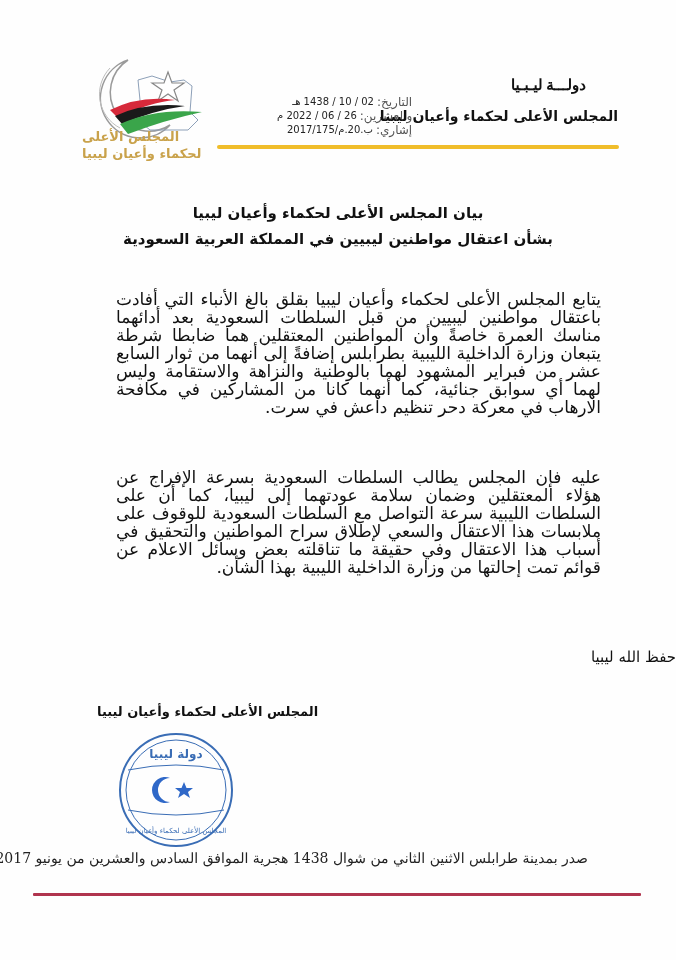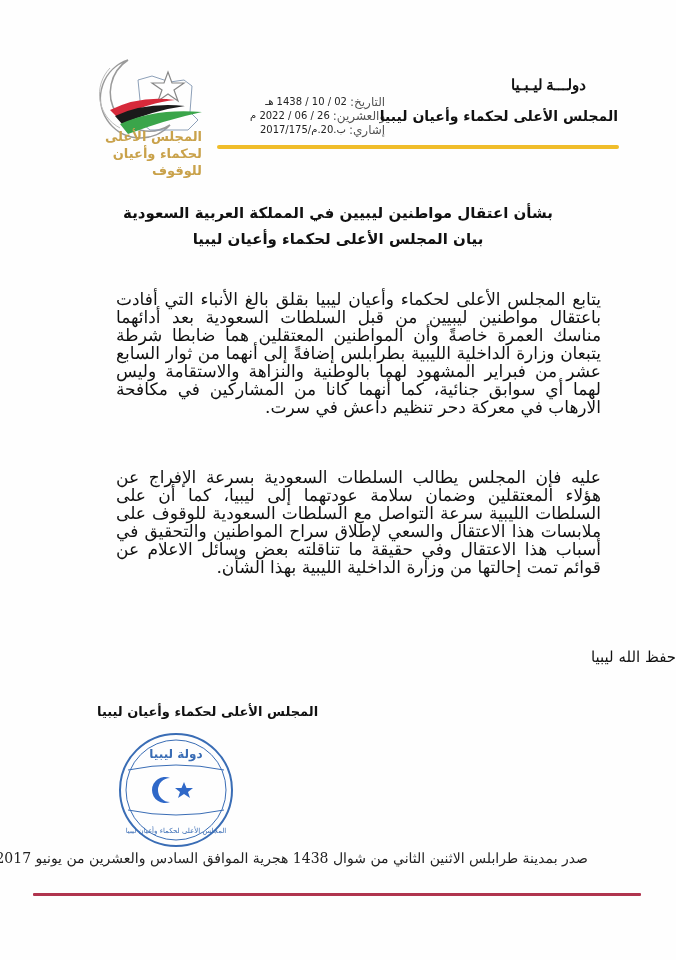--- a/index.html
+++ b/index.html
@@ -8,27 +8,27 @@
   .rtl { direction: rtl; unicode-bidi: embed; }
 
   
   .hdr-state { right: 90px; top: 76px; font-family: Liberation Serif, serif; font-weight: bold; font-size: 15px; letter-spacing: 1px; }
   .hdr-council { right: 58px; top: 108px; font-family: "DejaVu Sans", sans-serif; font-weight: bold; font-size: 14px; white-space: nowrap; }
 
   
   .ref { left: 250px; top: 95px; font-family: "DejaVu Sans", sans-serif; font-size: 9px; line-height: 14px; color: #333; white-space: nowrap; }
   .ref .row { display: flex; direction: rtl; gap: 3px; }
   .ref .lbl { color: #555; font-size: 12px; }
-  .ref .val { font-size: 10px; color: #222; }
+  .ref .val { font-size: 10px; color: #222; margin-left: 27px; }
 
   .gold-line { left: 217px; top: 145px; width: 402px; height: 4px; background: #f0bd2a; border-radius: 2px; }
 
   
   .logo { left: 80px; top: 50px; width: 130px; height: 120px; }
-  .logo-text { left: 82px; top: 128px; width: 120px; text-align: right; font-family: "DejaVu Sans", sans-serif; font-weight: bold; color: #c9a24b; font-size: 13px; line-height: 17px; }
+  .logo-text { left: 82px; top: 128px; width: 120px; text-align: left; font-family: "DejaVu Sans", sans-serif; font-weight: bold; color: #c9a24b; font-size: 13px; line-height: 17px; }
 
   
   .title { left: 0; width: 676px; top: 200px; text-align: center; font-family: "DejaVu Sans", sans-serif; font-weight: bold; font-size: 15px; line-height: 26px; }
 
   
   .body-text { left: 116px; width: 485px; text-align: justify; text-align-last: right; font-size: 17px; line-height: 18px; }
   .para1 { top: 290px; }
   .para2 { top: 468px; }
 
   .closing { left: 0; width: 676px; top: 648px; text-align: right; font-size: 15px; }
@@ -52,21 +52,21 @@
 
     <polygon points="88,22 92,33 104,33 94,40 98,51 88,44 78,51 82,40 72,33 84,33" fill="#ffffff" stroke="#888" stroke-width="1.2"></polygon>
 
     <path d="M30 60 Q60 45 95 50 Q70 52 38 68 Z" fill="#d6293a"></path>
     <path d="M35 66 Q65 52 105 56 Q75 60 42 74 Z" fill="#1a1a1a"></path>
     <path d="M40 74 Q75 58 122 62 Q85 70 48 84 Z" fill="#3aa54a"></path>
   </svg>
 </div>
 <div class="abs logo-text rtl">
   <div>المجلس الأعلى</div>
-  <div>لحكماء وأعيان للوقوف</div>
+  <div>لحكماء وأعيان ليبيا</div>
 </div>
 
 <div class="abs ref">
   <div class="row">
     <span class="lbl">التاريخ:</span>
     <span class="val">02 / 10 / 1438 هـ</span>
   </div>
   <div class="row">
     <span class="lbl">والعشرين:</span>
     <span class="val">26 / 06 / 2022 م</span>
@@ -75,22 +75,22 @@
     <span class="lbl">إشاري:</span>
     <span class="val">ب.20.م/2017/175</span>
   </div>
 </div>
 
 <div class="abs hdr-state rtl">دولـــة ليـبـيا</div>
 <div class="abs hdr-council rtl">المجلس الأعلى لحكماء وأعيان ليبيا</div>
 <div class="abs gold-line"></div>
 
 <div class="abs title rtl">
+  <div>بيان المجلس الأعلى لحكماء وأعيان ليبيا</div>
   <div>بشأن اعتقال مواطنين ليبيين في المملكة العربية السعودية</div>
-  <div>بيان المجلس الأعلى لحكماء وأعيان ليبيا</div>
 </div>
 
 <p class="abs body-text para1 rtl" style="margin:0">يتابع المجلس الأعلى لحكماء وأعيان ليبيا بقلق بالغ الأنباء التي أفادت باعتقال مواطنين ليبيين من قبل السلطات السعودية بعد أدائهما مناسك العمرة خاصةً وأن المواطنين المعتقلين هما ضابطا شرطة يتبعان وزارة الداخلية الليبية بطرابلس إضافةً إلى أنهما من ثوار السابع عشر من فبراير المشهود لهما بالوطنية والنزاهة والاستقامة وليس لهما أي سوابق جنائية، كما أنهما كانا من المشاركين في مكافحة الارهاب في معركة دحر تنظيم داعش في سرت.</p>
 <p class="abs body-text para2 rtl" style="margin:0">عليه فإن المجلس يطالب السلطات السعودية بسرعة الإفراج عن هؤلاء المعتقلين وضمان سلامة عودتهما إلى ليبيا، كما أن على السلطات الليبية سرعة التواصل مع السلطات السعودية للوقوف على ملابسات هذا الاعتقال والسعي لإطلاق سراح المواطنين والتحقيق في أسباب هذا الاعتقال وفي حقيقة ما تناقلته بعض وسائل الاعلام عن قوائم تمت إحالتها من وزارة الداخلية الليبية بهذا الشأن.</p>
 
 <div class="abs closing rtl">حفظ الله ليبيا</div>
 <div class="abs signature rtl">المجلس الأعلى لحكماء وأعيان ليبيا</div>
 
 <div class="abs stamp">
   <svg width="128" height="120" viewBox="0 0 128 120">

